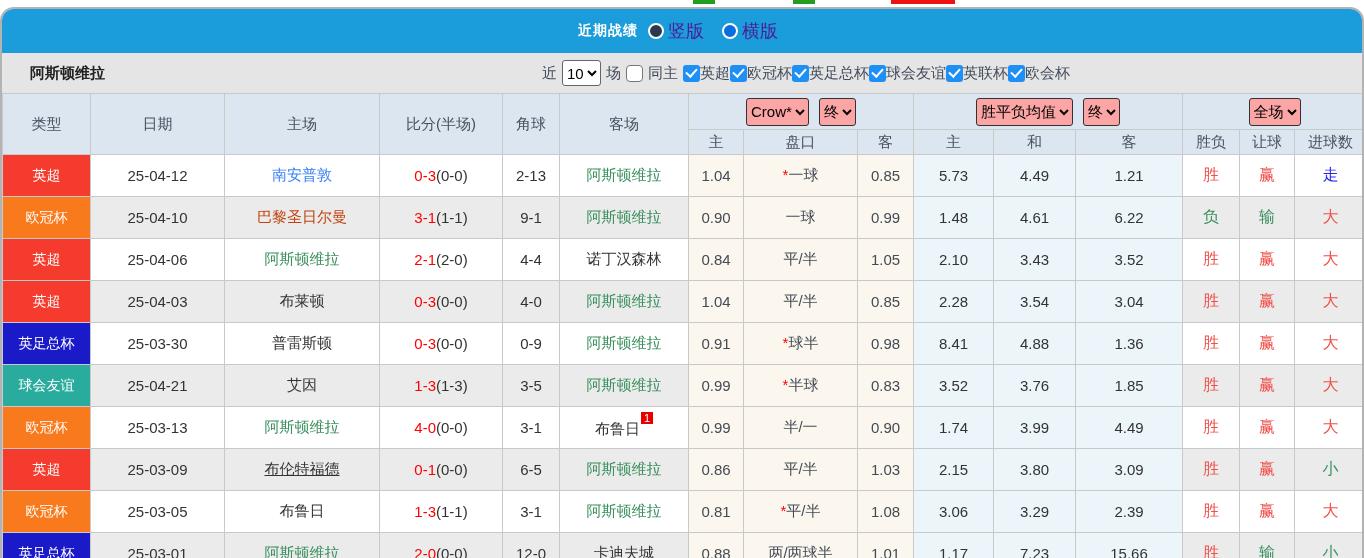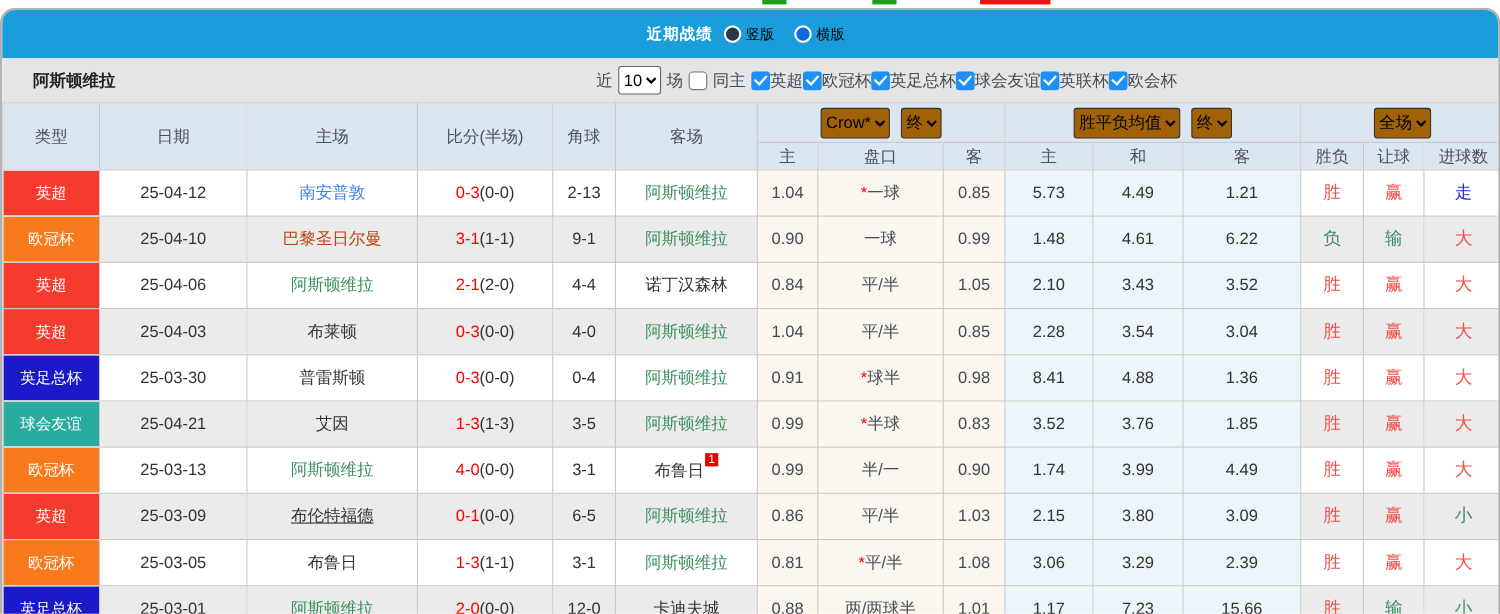--- a/index.html
+++ b/index.html
@@ -12,21 +12,21 @@
 
   .widget{margin:7px 0 0 0;border:2px solid #b3b3b3;border-bottom:none;
     border-radius:14px 14px 0 0;overflow:hidden;background:#fff;}
 
   
   .topbar{height:44px;background:#1b9cdb;display:flex;align-items:center;justify-content:center;gap:10px;}
   .topbar .title{color:#fff;font-weight:bold;font-size:14px;letter-spacing:1px;}
   .radio{display:inline-block;width:16px;height:16px;border-radius:50%;border:2px solid #fff;box-sizing:border-box;vertical-align:middle;}
   .radio.dark{background:#2b3a4a;}
   .radio.blue{background:#0b6ce0;}
-  .radio-label{color:#000000;font-size:13px;margin-left:4px;margin-right:8px;text-align:center;}
+  .radio-label{color:#4c1d95;font-size:18px;margin-left:4px;margin-right:8px;text-align:center;}
   .radio-group{display:flex;align-items:center;}
 
   
   .filterbar{height:40px;background:#e5e5e5;display:flex;align-items:center;font-size:15px;color:#414c5b;}
   .team-name{font-weight:bold;color:#222;font-size:15px;margin-left:28px;}
   .filters{margin-left:auto;margin-right:292px;display:flex;align-items:center;gap:5px;}
   .filters select{font-size:15px;height:26px;border:1px solid #666;border-radius:3px;background:#fff;}
   .cb{display:inline-block;width:17px;height:17px;border-radius:3px;box-sizing:border-box;vertical-align:-3px;position:relative;flex:none;}
   .cb.checked{background:#1e90f5;}
   .cb.checked::after{content:"";position:absolute;left:5px;top:1px;width:5px;height:9px;
@@ -48,21 +48,21 @@
   td.c-league{padding:0;}
   .badge{display:flex;width:100%;height:41px;align-items:center;justify-content:center;
     color:#fff;font-size:14px;}
   .ft{color:#f00;}
   .ht{color:#333;}
   .star{color:#f00;}
   .sup{background:#e60000;color:#fff;font-size:11px;line-height:14px;padding:0 3px;
     position:relative;top:-6px;margin-left:1px;}
   .sup:empty{display:none;}
   .grp{display:flex;align-items:center;justify-content:center;gap:10px;}
-  .grp select{font-size:15px;height:28px;border:1px solid #333;border-radius:3px;background:#a16207;}
+  .grp select{font-size:15px;height:28px;border:1px solid #333;border-radius:3px;background:#fca5a5;}
   td.c-res{font-size:16px;}
 </style>
 </head>
 <body>
 
 <div class="frag g1"></div>
 <div class="frag g2"></div>
 <div class="frag r1"></div>
 
 <div class="widget">
@@ -249,21 +249,21 @@
     <td class="c-res r-hc" style="color: rgb(240, 80, 74);">赢</td>
     <td class="c-res r-gl" style="color: rgb(240, 80, 74);">大</td>
   </tr>
         <tr class="odd">
     <td class="c-league">
             <span class="badge" style="background: rgb(26, 26, 200);">英足总杯</span>
           </td>
     <td class="c-date">25-03-30</td>
     <td class="c-home"><span class="home-txt" style="color: rgb(51, 51, 51);">普雷斯顿</span></td>
     <td class="c-score"><span class="ft">0-3</span><span class="ht">(0-0)</span></td>
-    <td class="c-corner">0-4</td>
+    <td class="c-corner">0-9</td>
     <td class="c-away"><span class="away-txt" style="color: rgb(58, 143, 93);">阿斯顿维拉</span></td>
     <td class="c-odds">0.91</td>
     <td class="c-odds"><span class="star">*</span><span>球半</span></td>
     <td class="c-odds">0.98</td>
     <td class="c-avg">8.41</td>
     <td class="c-avg">4.88</td>
     <td class="c-avg">1.36</td>
     <td class="c-res r-wdl" style="color: rgb(240, 80, 74);">胜</td>
     <td class="c-res r-hc" style="color: rgb(240, 80, 74);">赢</td>
     <td class="c-res r-gl" style="color: rgb(240, 80, 74);">大</td>

